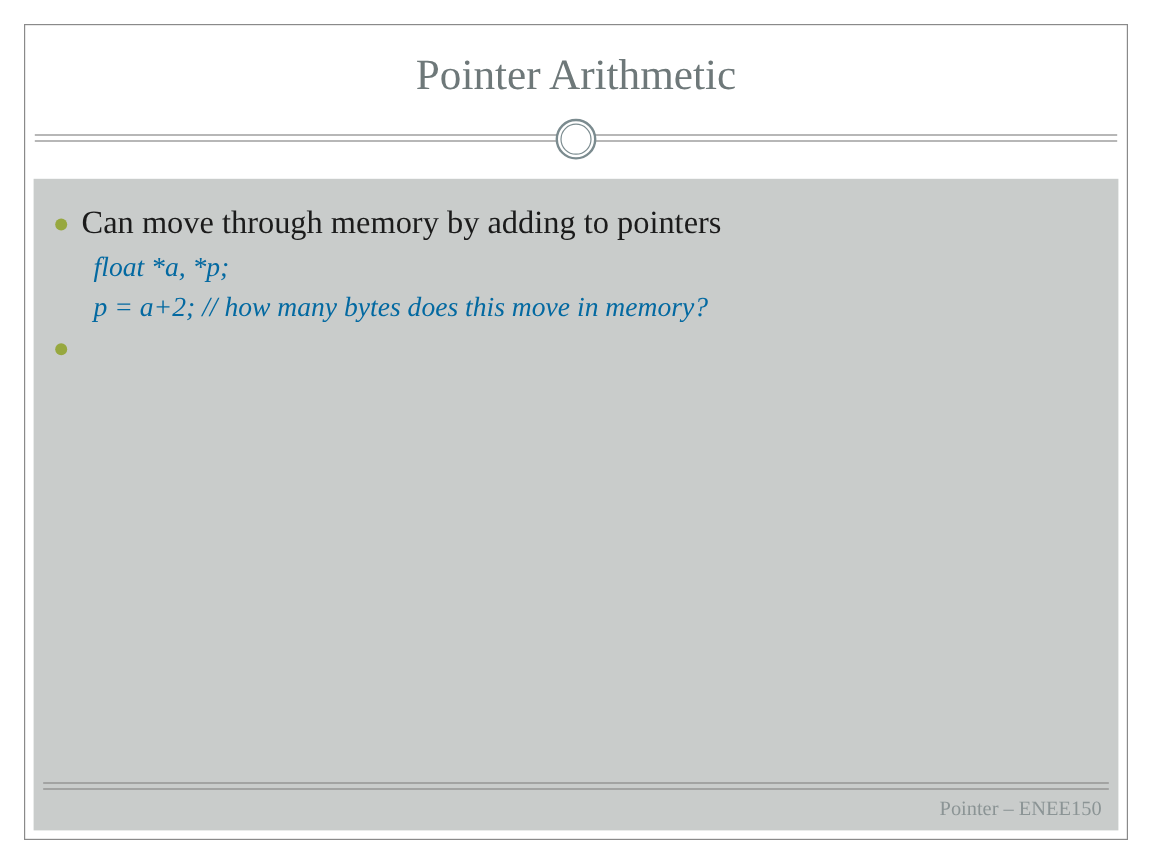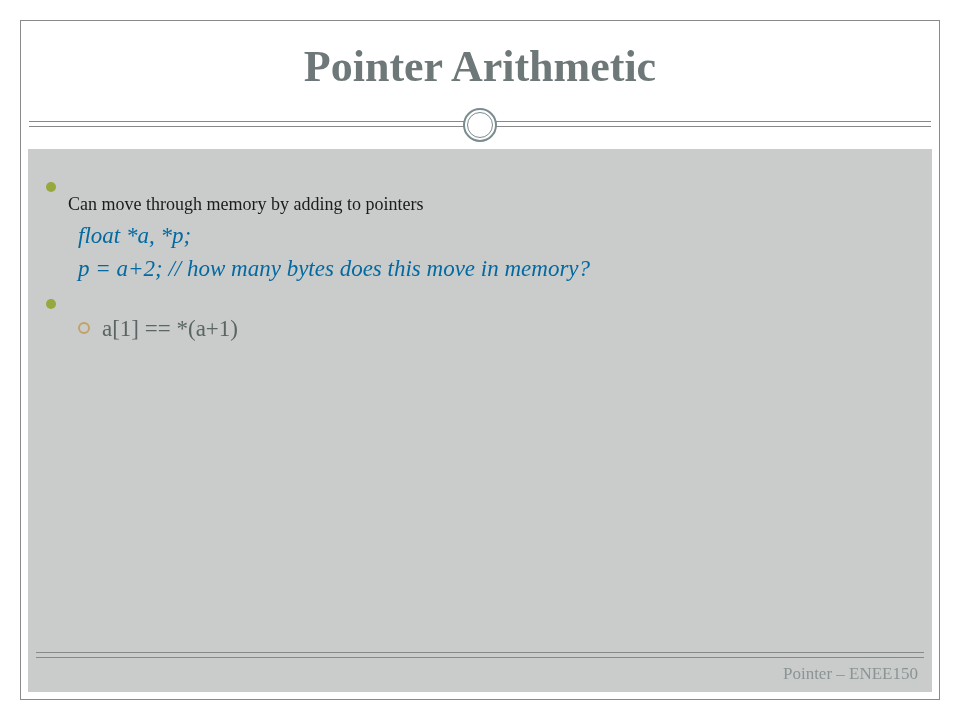--- a/index.html
+++ b/index.html
@@ -9,23 +9,23 @@
       font-family: Georgia, 'Times New Roman', serif;
       position: relative;
     }
     .outer-frame {
       position: absolute;
       left: 20px; right: 20px; top: 20px; bottom: 20px;
       border: 1px solid #8a8a8a;
     }
     .title {
       text-align: center;
-      font-size: 44px;
+      font-size: 36px;
       color: #6e7879;
-      font-weight: bold;
+      font-weight: normal;
       padding-top: 20px;
       padding-bottom: 16px;
     }
     .hr-wrap {
       position: relative;
       height: 34px;
       margin-bottom: 6px;
     }
     .hr-line {
       position: absolute;
@@ -67,24 +67,23 @@
     }
     .bullet-dot {
       width: 10px; height: 10px;
       background: #97a83f;
       border-radius: 50%;
       flex-shrink: 0;
       margin-top: 13px;
       margin-right: 12px;
     }
     .bullet-text {
-      font-size: 18px;
+      font-size: 27px;
       color: #1b1b1b;
       line-height: 1.25;
-      margin-top: 24px;
     }
     .sub-item {
       display: flex;
       align-items: flex-start;
       margin-left: 32px;
       margin-bottom: 2px;
     }
     .sub-circle {
       width: 12px; height: 12px;
       border: 2px solid #c3a26a;
@@ -137,21 +136,17 @@
     <div class="bullet-item">
       <div class="bullet-dot"></div>
       <div class="bullet-text">Can move through memory by adding to pointers</div>
     </div>
     <div class="code-indent">float *a, *p;</div>
     <div class="code-indent">p = a+2;  // how many bytes does this move in memory?</div>
 
     <div class="bullet-item">
       <div class="bullet-dot"></div>
     </div>
-    <div class="sub-item">
-      <div class="sub-circle"></div>
-      <div class="sub-text-plain">a[1] == *(a+1)</div>
-    </div>
 
     <div class="footer-hr"></div>
     <div class="footer-text">Pointer – ENEE150</div>
   </div>
 </div>
 
 </body></html>

